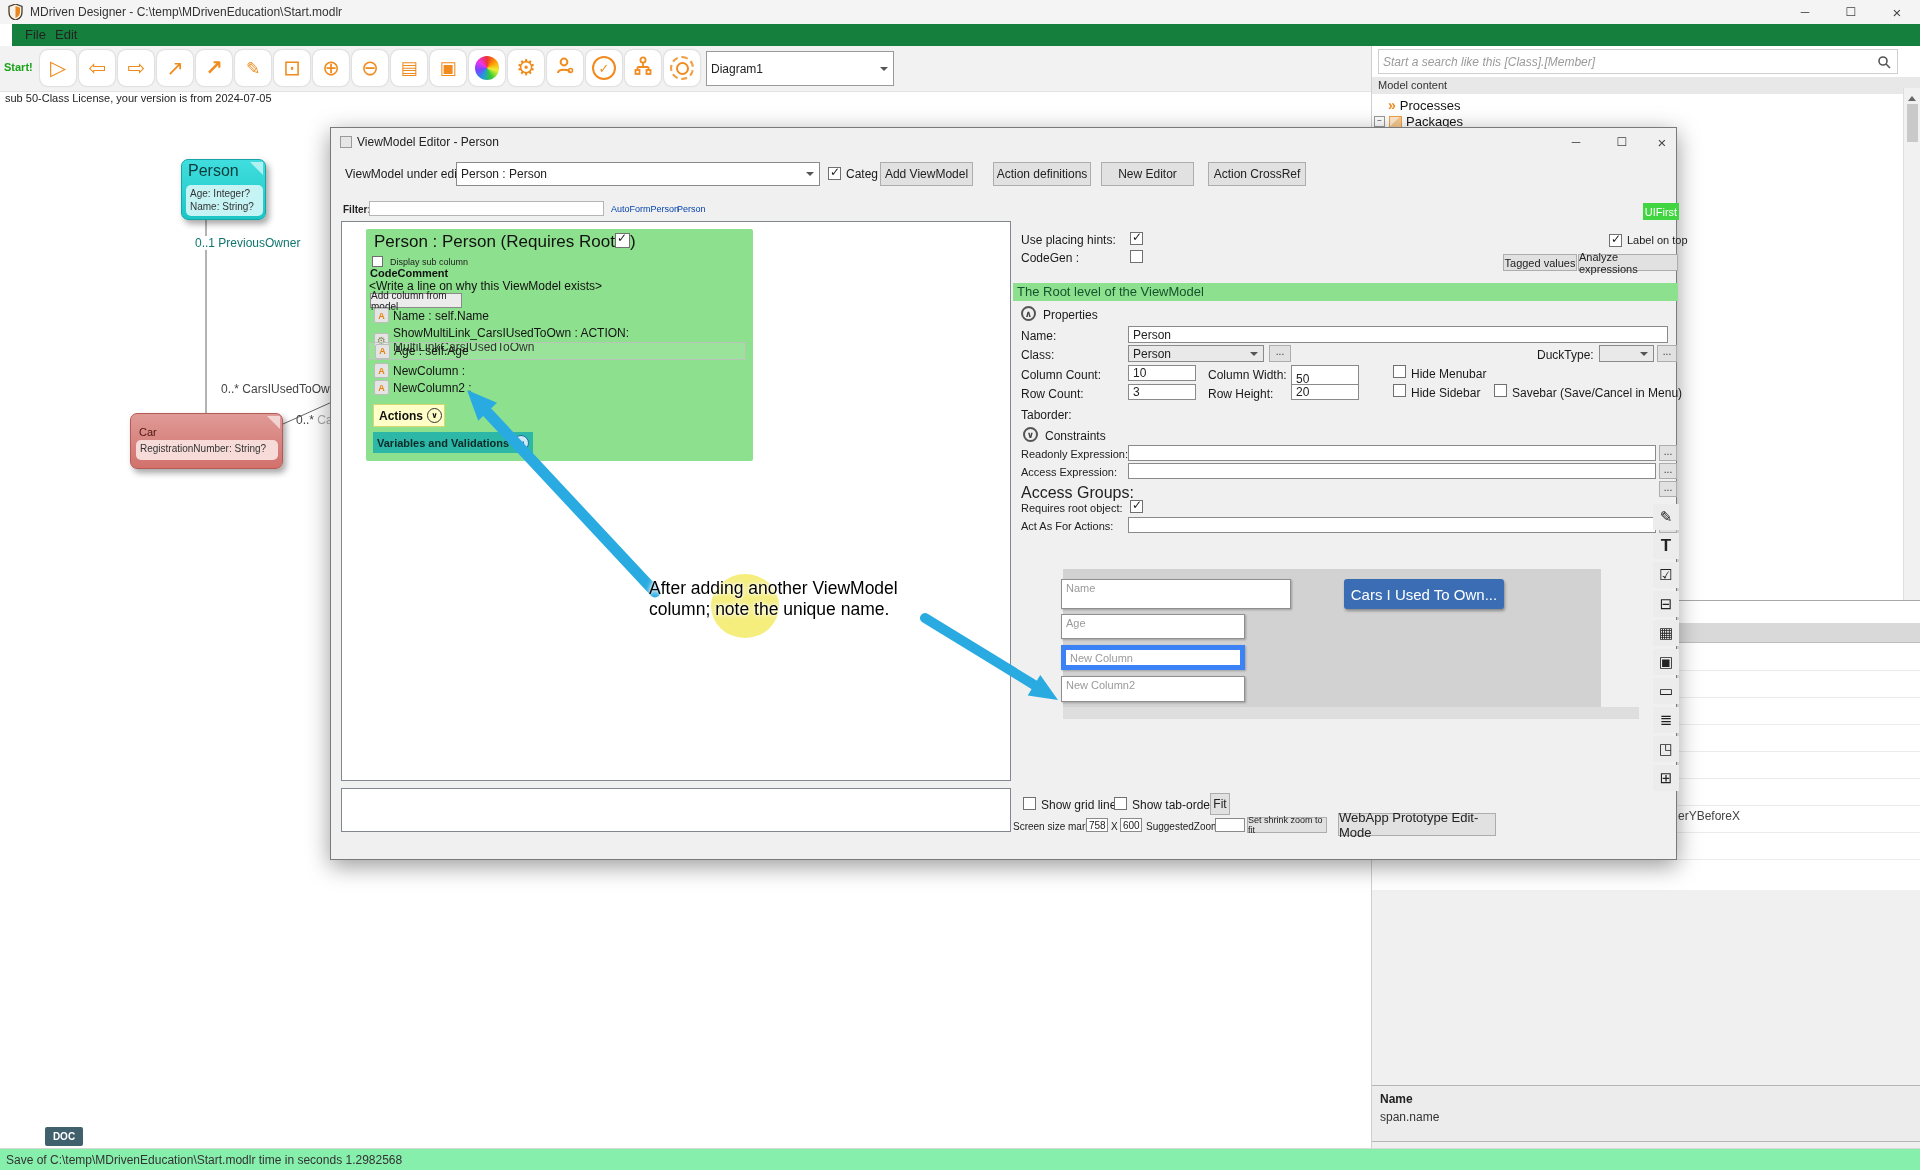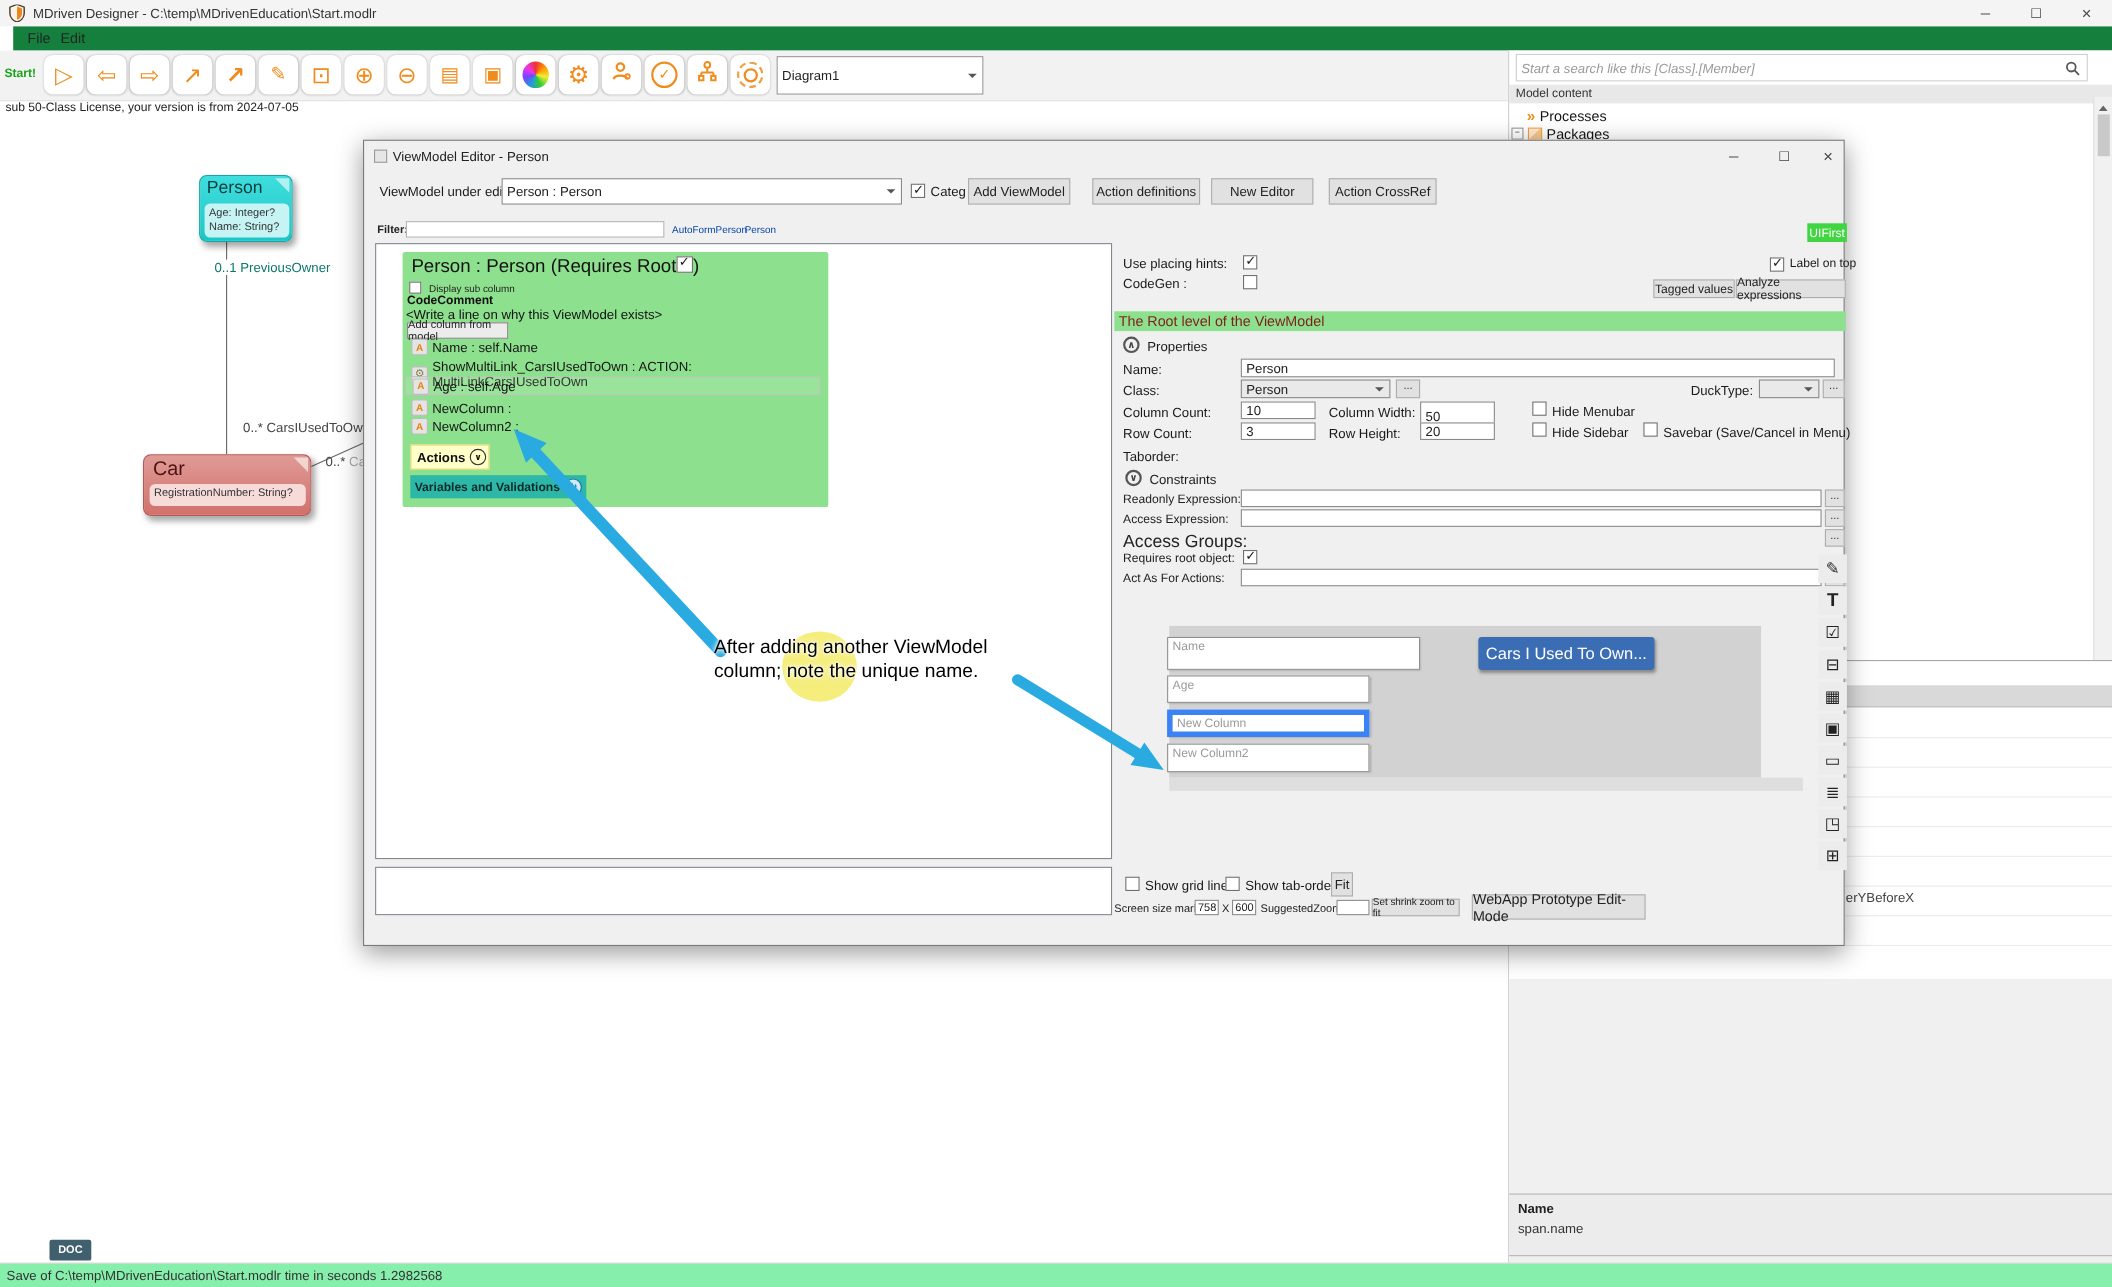--- a/index.html
+++ b/index.html
@@ -159,21 +159,21 @@
     <div class="abs fold"></div>
     <div class="abs txt" style="left:6px;top:2px;font-size:16px;color:#0c3c3c;">Person</div>
     <div class="abs attrbox" style="left:4px;top:25px;width:77px;height:31px;background:#c6f4f4;">
       <div class="txt">Age: Integer?</div>
       <div class="txt">Name: String?</div>
     </div>
   </div>
 
   <div class="abs clsbox" style="left:130px;top:413px;width:153px;height:56px;background:linear-gradient(#e09a96,#d1716c);border:1px solid #b55a56;">
     <div class="abs fold"></div>
-    <div class="abs txt" style="left:8px;top:2px;font-size:18px;color:#4b1412;">Car</div>
+    <div class="abs txt" style="left:8px;top:12px;font-size:11px;color:#4b1412;">Car</div>
     <div class="abs attrbox" style="left:5px;top:26px;width:142px;height:20px;background:#f6dbd9;">
       <div class="txt">RegistrationNumber: String?</div>
     </div>
   </div>
 
   <div class="abs" style="left:1371px;top:46px;width:549px;height:1102px;background:#fff;border-left:1px solid #cfcfcf;">
     <div class="abs" style="left:0;top:31px;width:549px;height:17px;background:#e8e8e8;font-size:11px;color:#333;padding-left:6px;line-height:17px;">Model content</div>
     <div class="abs field" style="left:6px;top:3px;width:520px;height:25px;border-color:#cfcfcf;">
       <span style="font-style:italic;color:#9a9a9a;">Start a search like this [Class].[Member]</span>
       <span class="abs" style="right:6px;top:5px;">
@@ -316,21 +316,21 @@
     <span class="abs lbl txt" style="left:690px;top:123px;">CodeGen :</span>
     <span class="abs cb" style="left:799px;top:122px;"></span>
     <span class="abs cb checked" style="left:1278px;top:106px;"></span>
     <span class="abs lbl txt" style="left:1296px;top:106px;font-size:11px;">Label on top</span>
     <div class="abs btn" style="left:1172px;top:126px;width:74px;height:17px;font-size:11px;">
         <span>Tagged values</span>
       </div>
     <div class="abs btn" style="left:1247px;top:126px;width:100px;height:17px;font-size:11px;">
         <span>Analyze expressions</span>
       </div>
-    <div class="abs" style="left:682px;top:155px;width:665px;height:18px;background:#8de08d;font-size:13px;color:#7f1d1d;padding-left:4px;line-height:18px;">The Root level of the ViewModel</div>
+    <div class="abs" style="left:682px;top:155px;width:665px;height:18px;background:#8de08d;font-size:13px;color:#14532d;padding-left:4px;line-height:18px;">The Root level of the ViewModel</div>
     <span class="abs seccirc" style="left:690px;top:178px;">∧</span>
     <span class="abs lbl txt" style="left:712px;top:180px;">Properties</span>
 
     <span class="abs lbl txt" style="left:690px;top:201px;">Name:</span>
     <div class="abs field" style="left:797px;top:198px;width:540px;height:17px;">
         <span>Person</span>
       </div>
     <span class="abs lbl txt" style="left:690px;top:220px;">Class:</span>
     <div class="abs dd gray" style="left:797px;top:217px;width:136px;height:17px;">
         <span>Person</span>

